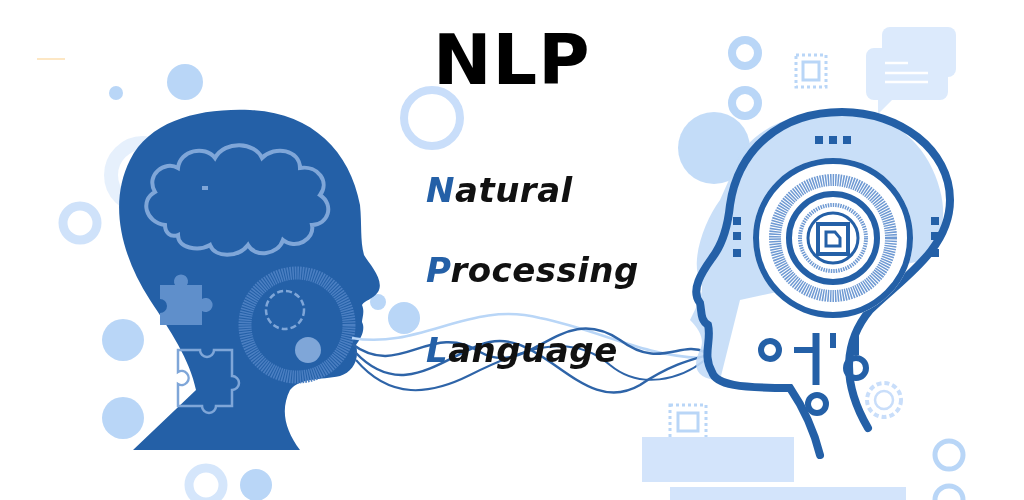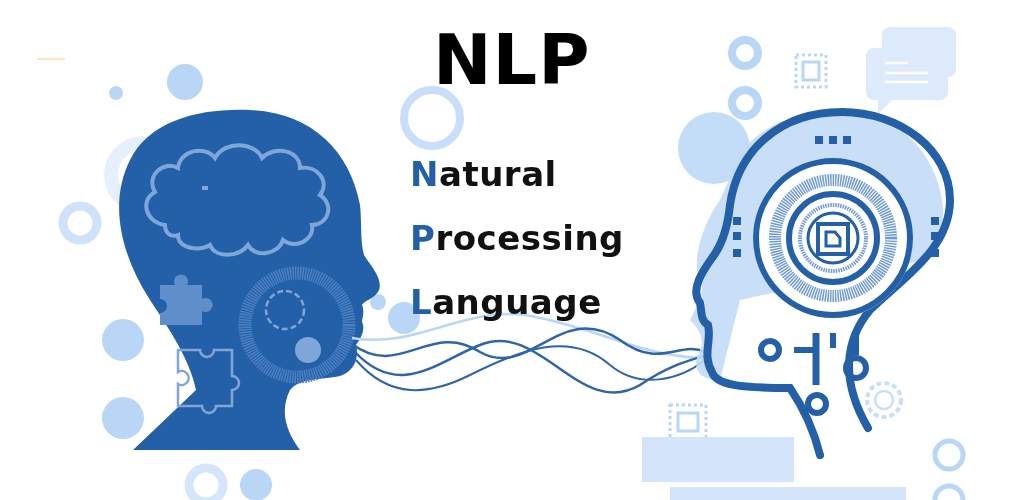--- a/index.html
+++ b/index.html
@@ -28,21 +28,21 @@
       position: absolute;
       left: 410px; top: 142px;
       margin: 0; padding: 0;
       list-style: none;
       font-family: "DejaVu Sans", sans-serif;
       font-weight: bold;
       font-size: 34px;
       line-height: 64px;
       color: #111111;
     }
-    .expansion li { margin: 0; padding: 0; height: 64px; letter-spacing: 0.5px; }
+    .expansion li { margin: 16px; padding: 0; height: 64px; letter-spacing: 0.5px; font-style: italic; }
     .expansion .initial { color: #2460a7; }
   </style>
 </head>
 <body>
 
 <div id="stage">
 
   <svg id="art" viewBox="0 0 1024 500" xmlns="http://www.w3.org/2000/svg">
 
     <rect x="37" y="58" width="28" height="2" fill="#fde7c4"></rect>

